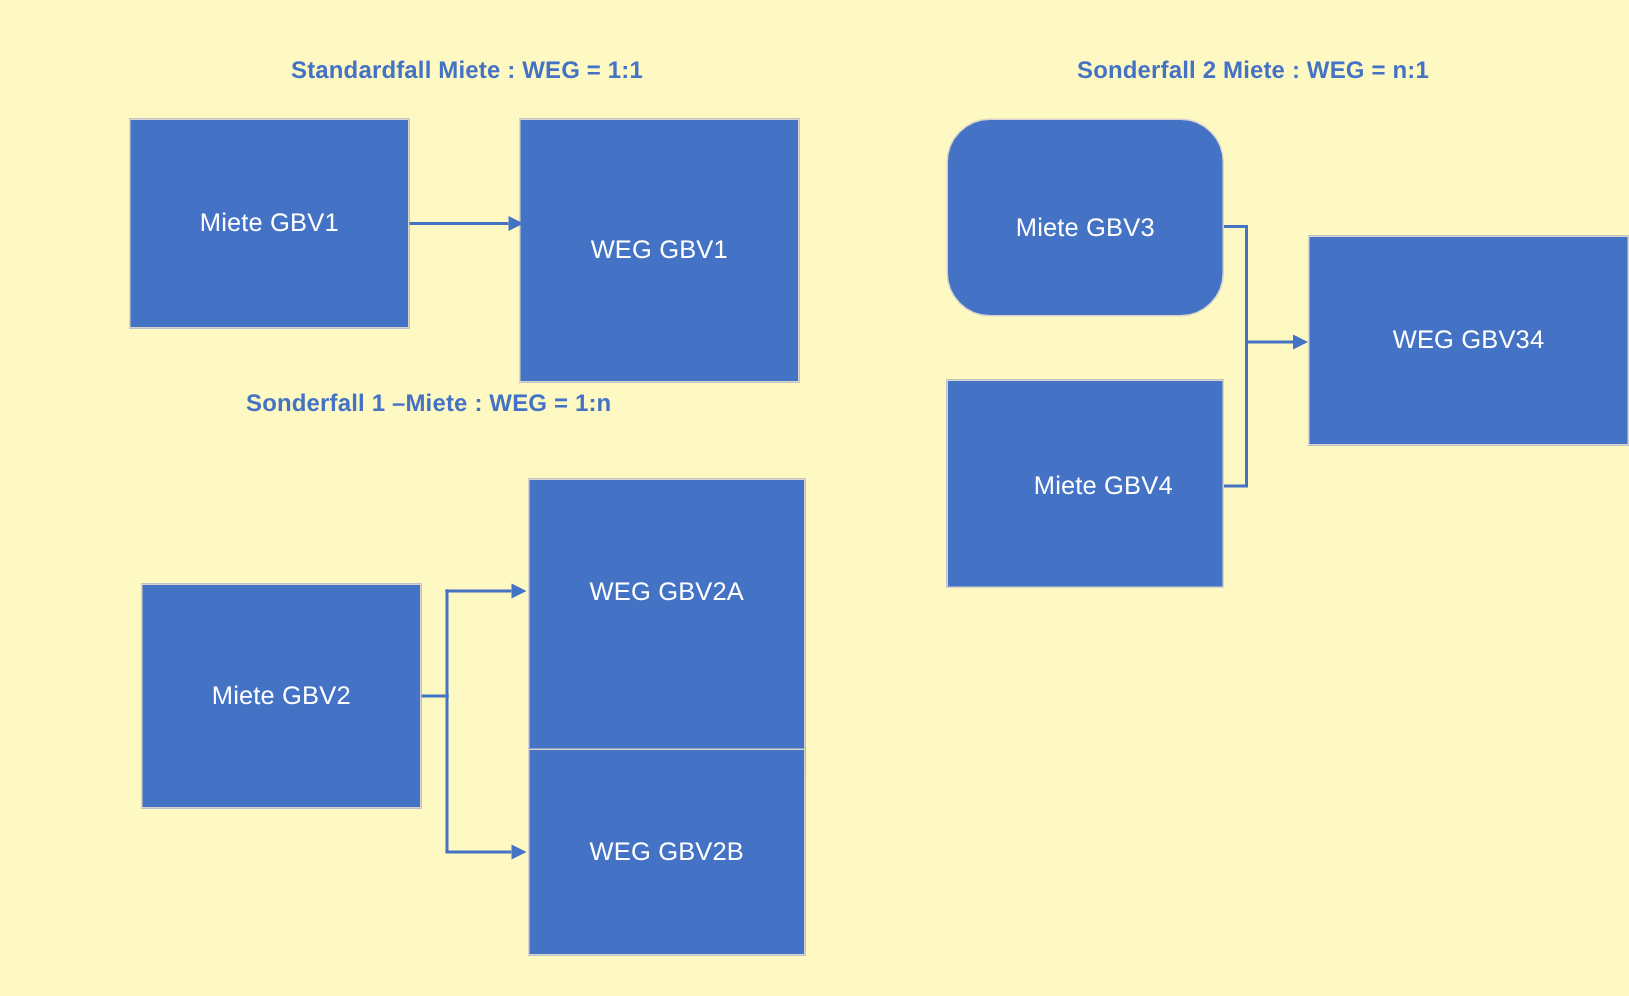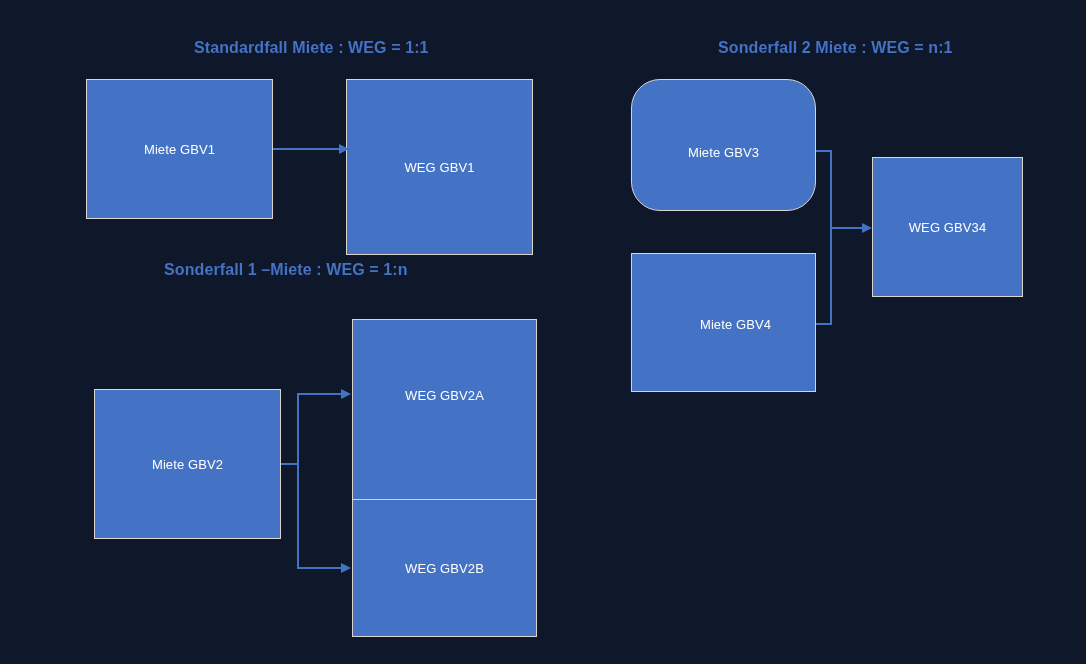--- a/index.html
+++ b/index.html
@@ -8,21 +8,21 @@
     padding: 0;
     background: #ffffff;
   }
   body {
     font-family: "Liberation Sans", sans-serif;
   }
   #canvas {
     position: relative;
     width: 1086px;
     height: 664px;
-    background: #0f172a;
+    background: #fef9c3;
     overflow: hidden;
   }
 
   
   .section-title {
     position: absolute;
     color: #4472C4;
     font-family: "Liberation Sans", sans-serif;
     font-size: 16px;
     font-weight: bold;
@@ -32,21 +32,21 @@
   }
 
   
   .node {
     position: absolute;
     box-sizing: border-box;
     background: #4472C4;
     border: 1px solid #d9d4cc;
     color: #ffffff;
     font-family: "Liberation Sans", sans-serif;
-    font-size: 13px;
+    font-size: 17px;
     font-weight: normal;
     letter-spacing: 0.1px;
   }
   .node .node-label {
     position: absolute;
     left: 0;
     right: 0;
     text-align: center;
     color: #ffffff;
     white-space: nowrap;
@@ -120,21 +120,21 @@
   <div class="section-title" style="left:718px; top:38px;">Sonderfall 2 Miete : WEG = n:1</div>
 
   <div class="node pinned" style="left:631px; top:79px; width:185px; height:132px;border-radius:29px;">
     <span class="node-label" style="top:72px;">Miete GBV3</span>
   </div>
 
   <div class="node pinned" style="left:631px; top:253px; width:185px; height:139px;">
     <span class="node-label" style="top:70px;margin-left:24px;">Miete GBV4</span>
   </div>
 
-  <div class="node center" style="left:872px; top:157px; width:151px; height:140px;">
+  <div class="node center" style="left:872px; top:157px; width:214px; height:140px;">
     <span class="node-label">WEG GBV34</span>
   </div>
 
   <div class="conn h" style="left:816px; top:150px; width:16px;"></div>
   <div class="conn h" style="left:816px; top:323px; width:16px;"></div>
   <div class="conn v" style="left:830.4px; top:150px; height:174px;"></div>
   <div class="conn h" style="left:830px; top:227px; width:34px;"></div>
   <div class="arrowhead" style="left:862px; top:222.5px;"></div>
 
 </div>

